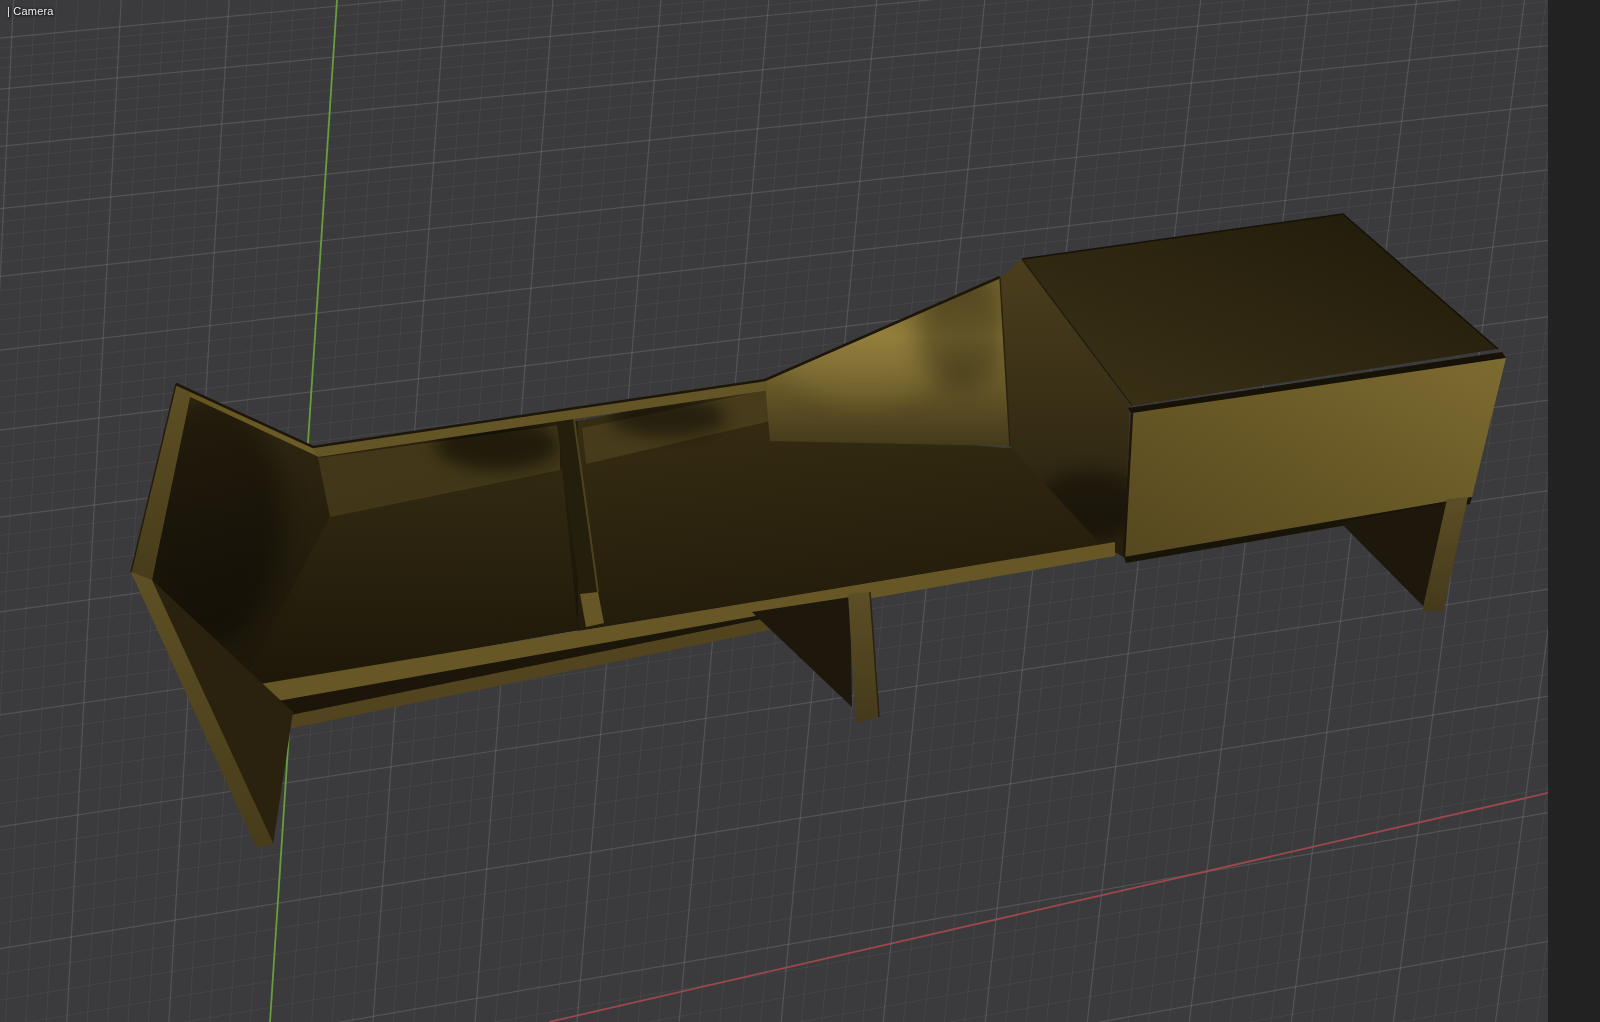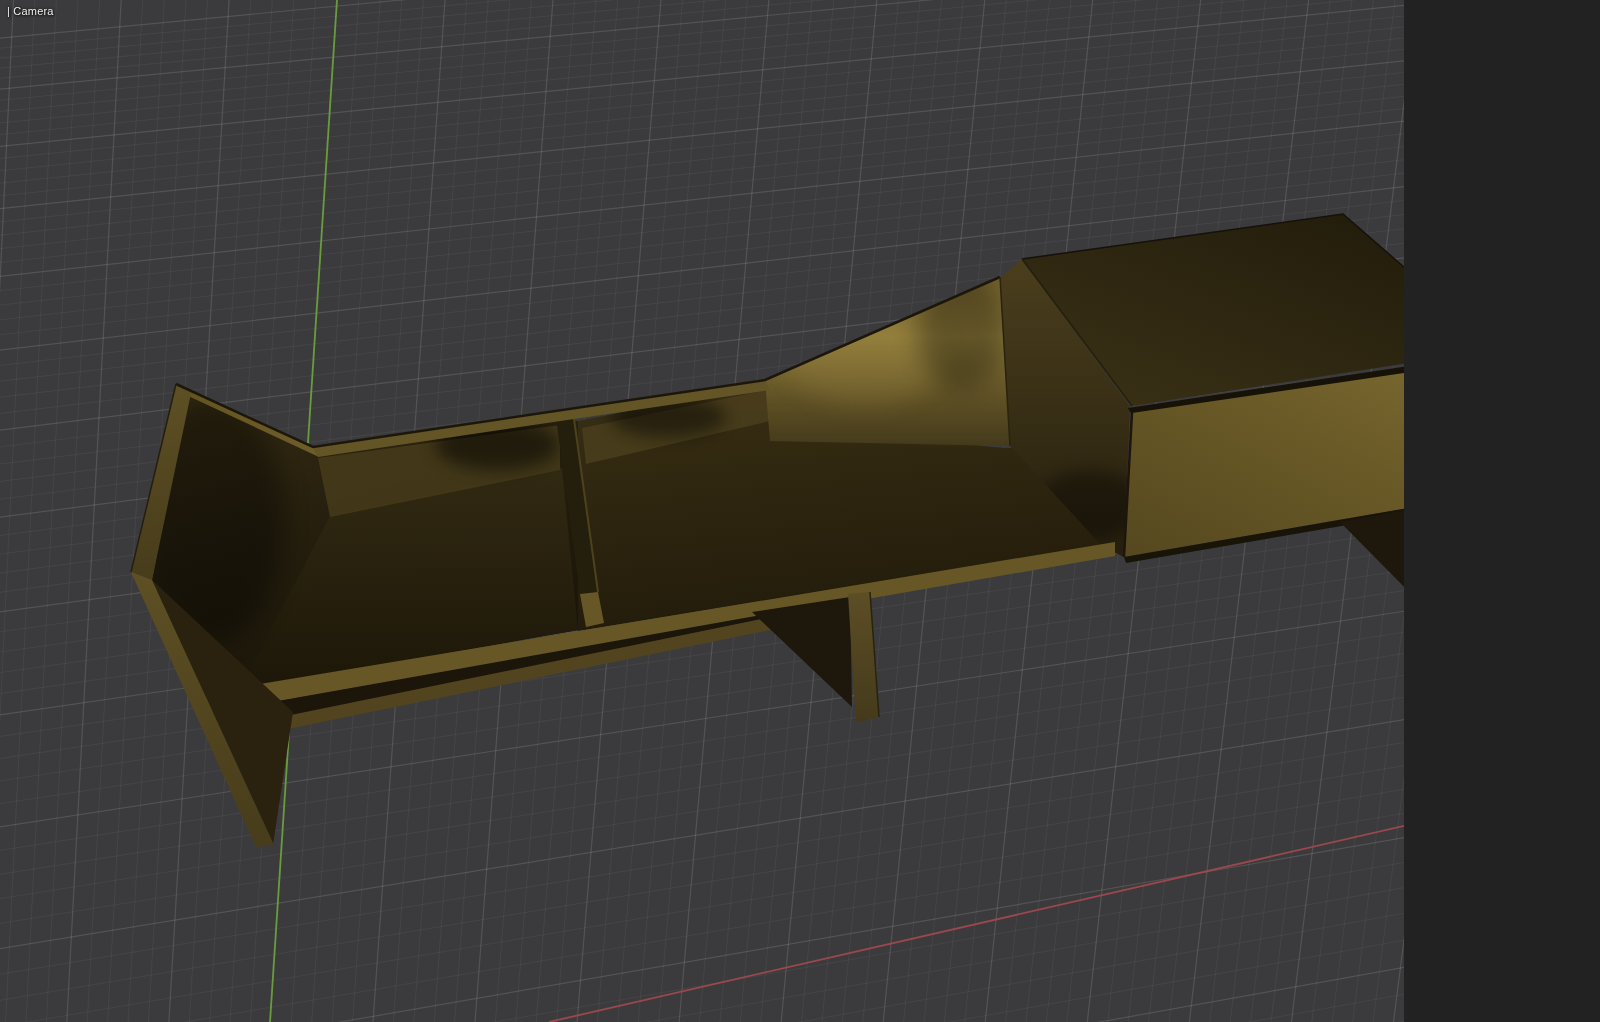--- a/index.html
+++ b/index.html
@@ -1,18 +1,18 @@
 <!DOCTYPE html>
 <html><head>
 <meta charset="utf-8">
 <style>
   html,body{margin:0;padding:0;background:#222;}
   .stage{
     position:relative;
-    width:1404px;height:1022px;
+    width:1548px;height:1022px;
     overflow:hidden;
     font-family:"Liberation Sans", sans-serif;
     user-select:none;
   }
   .stage svg{display:block;}
   .viewport-label{
     position:absolute;
     top:5px;left:7px;
     font-size:11px;
     line-height:13px;

